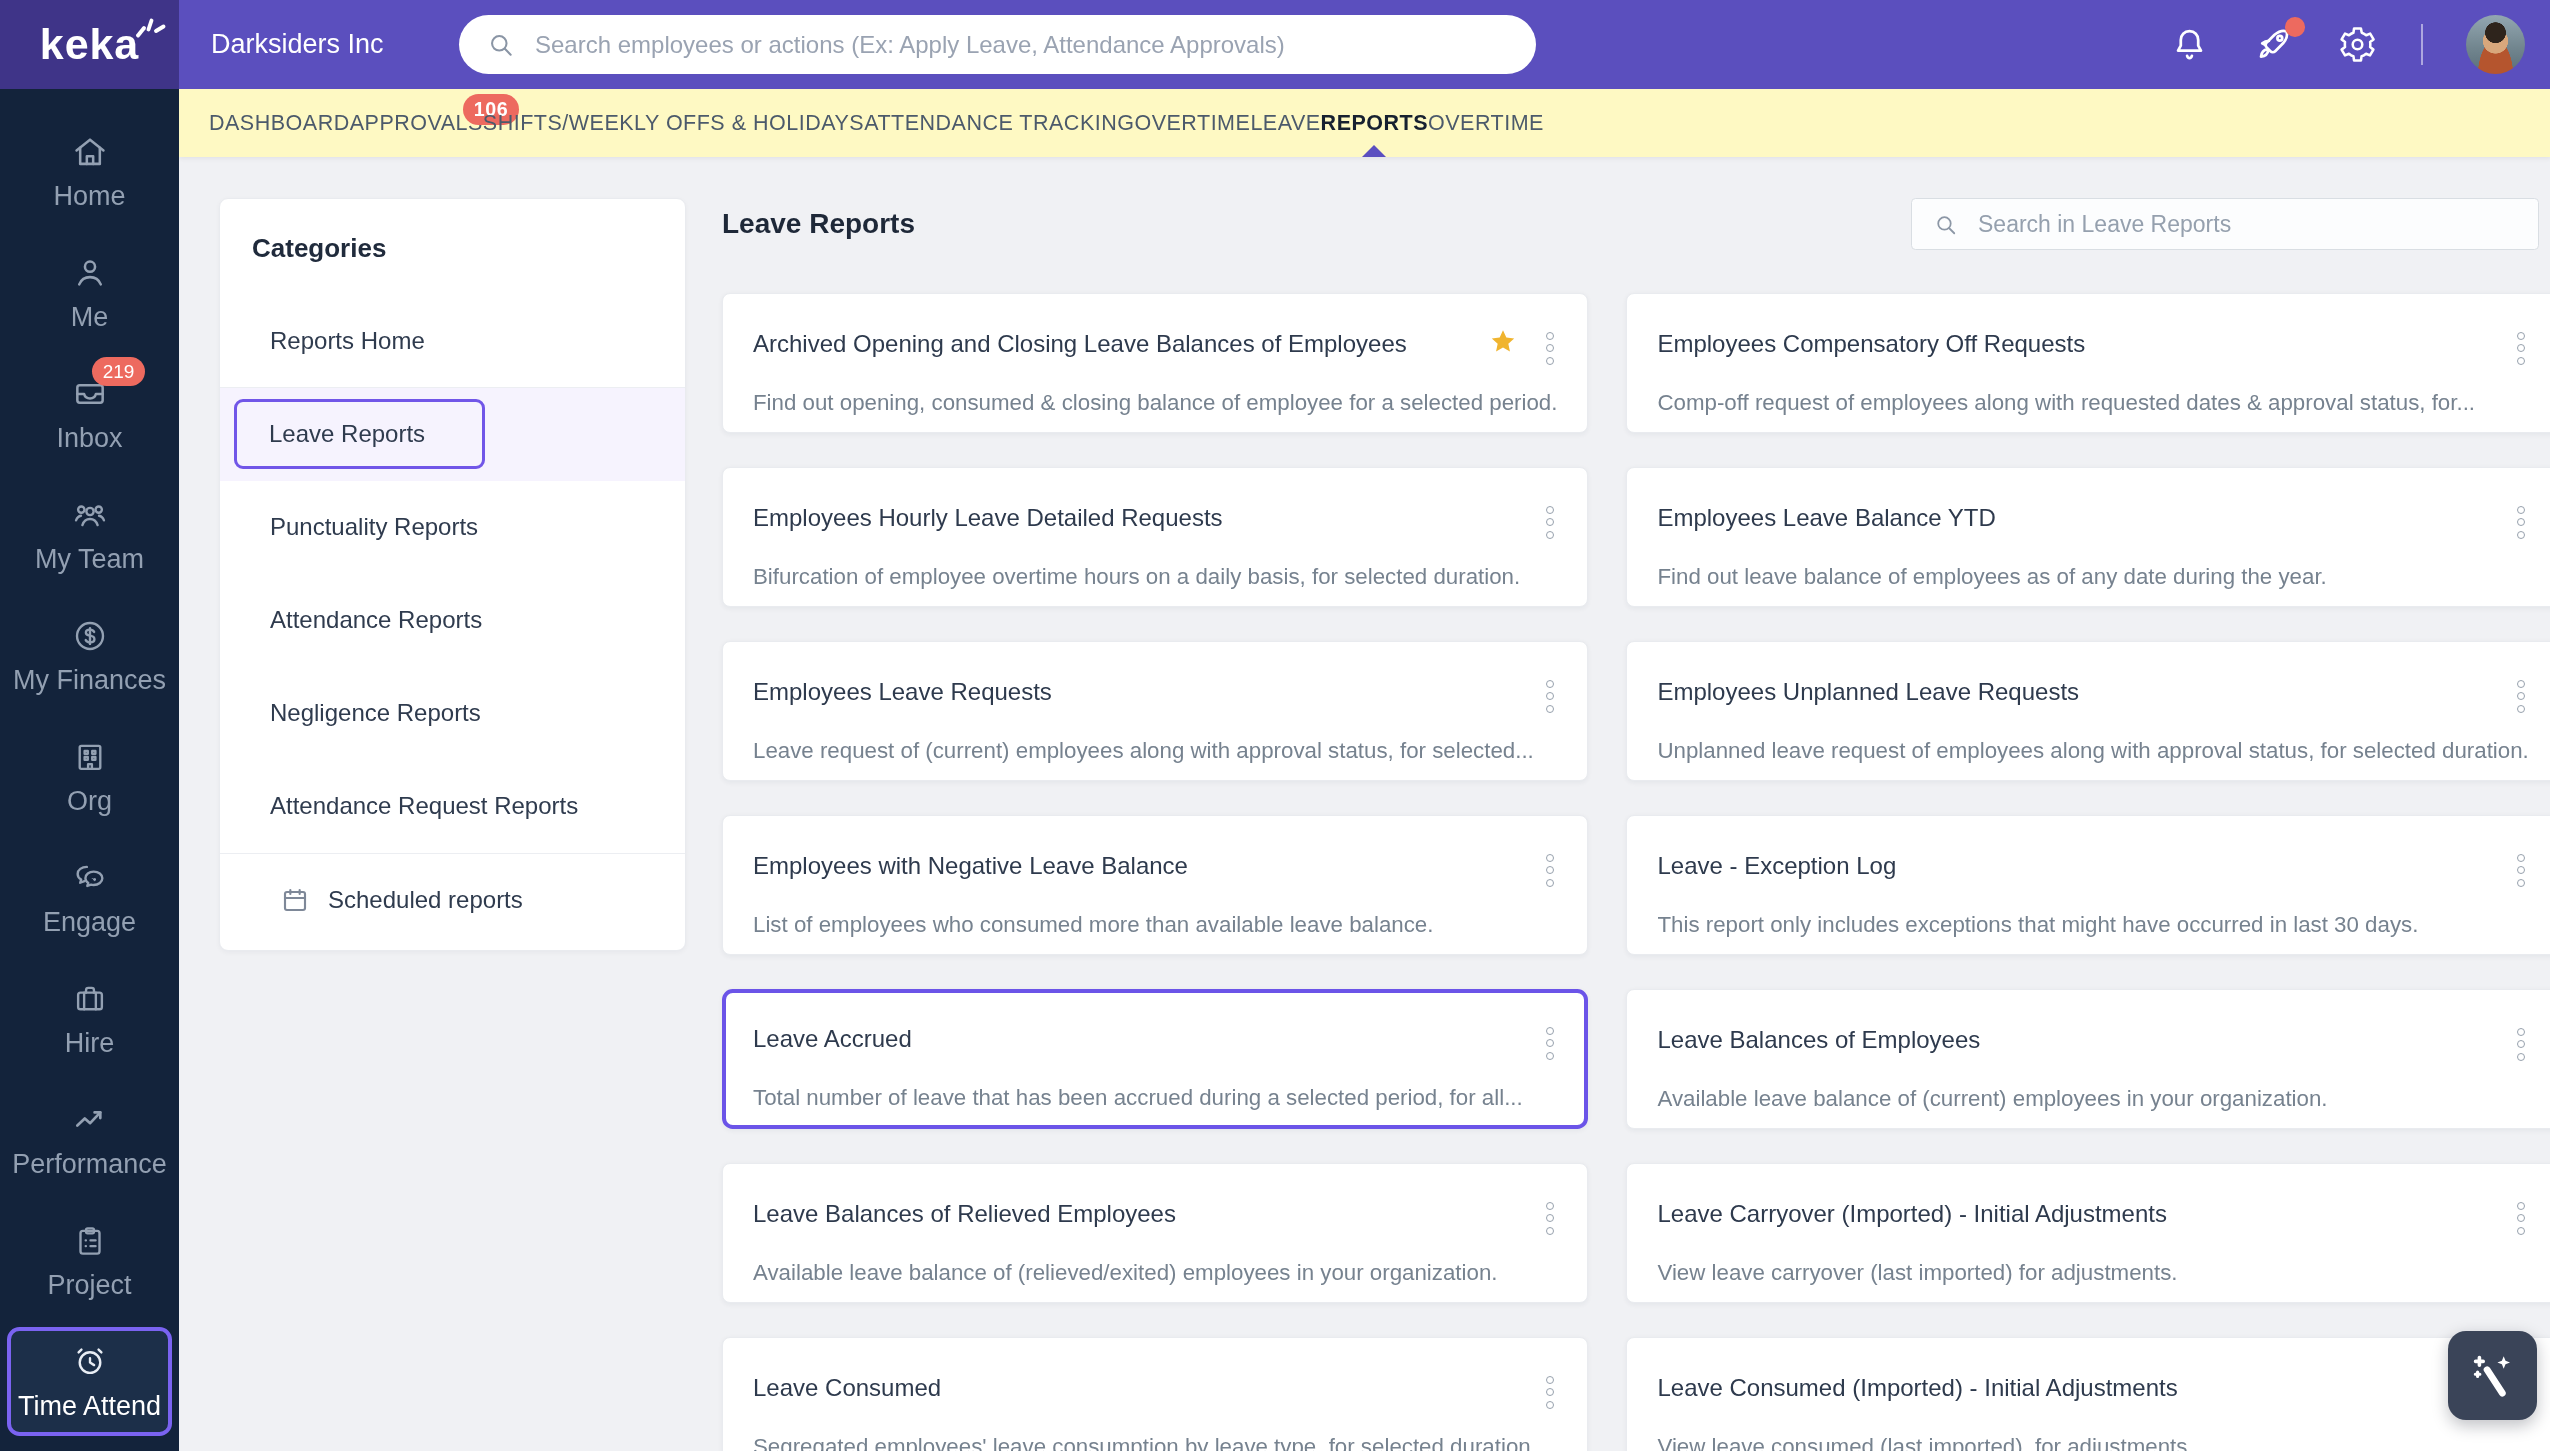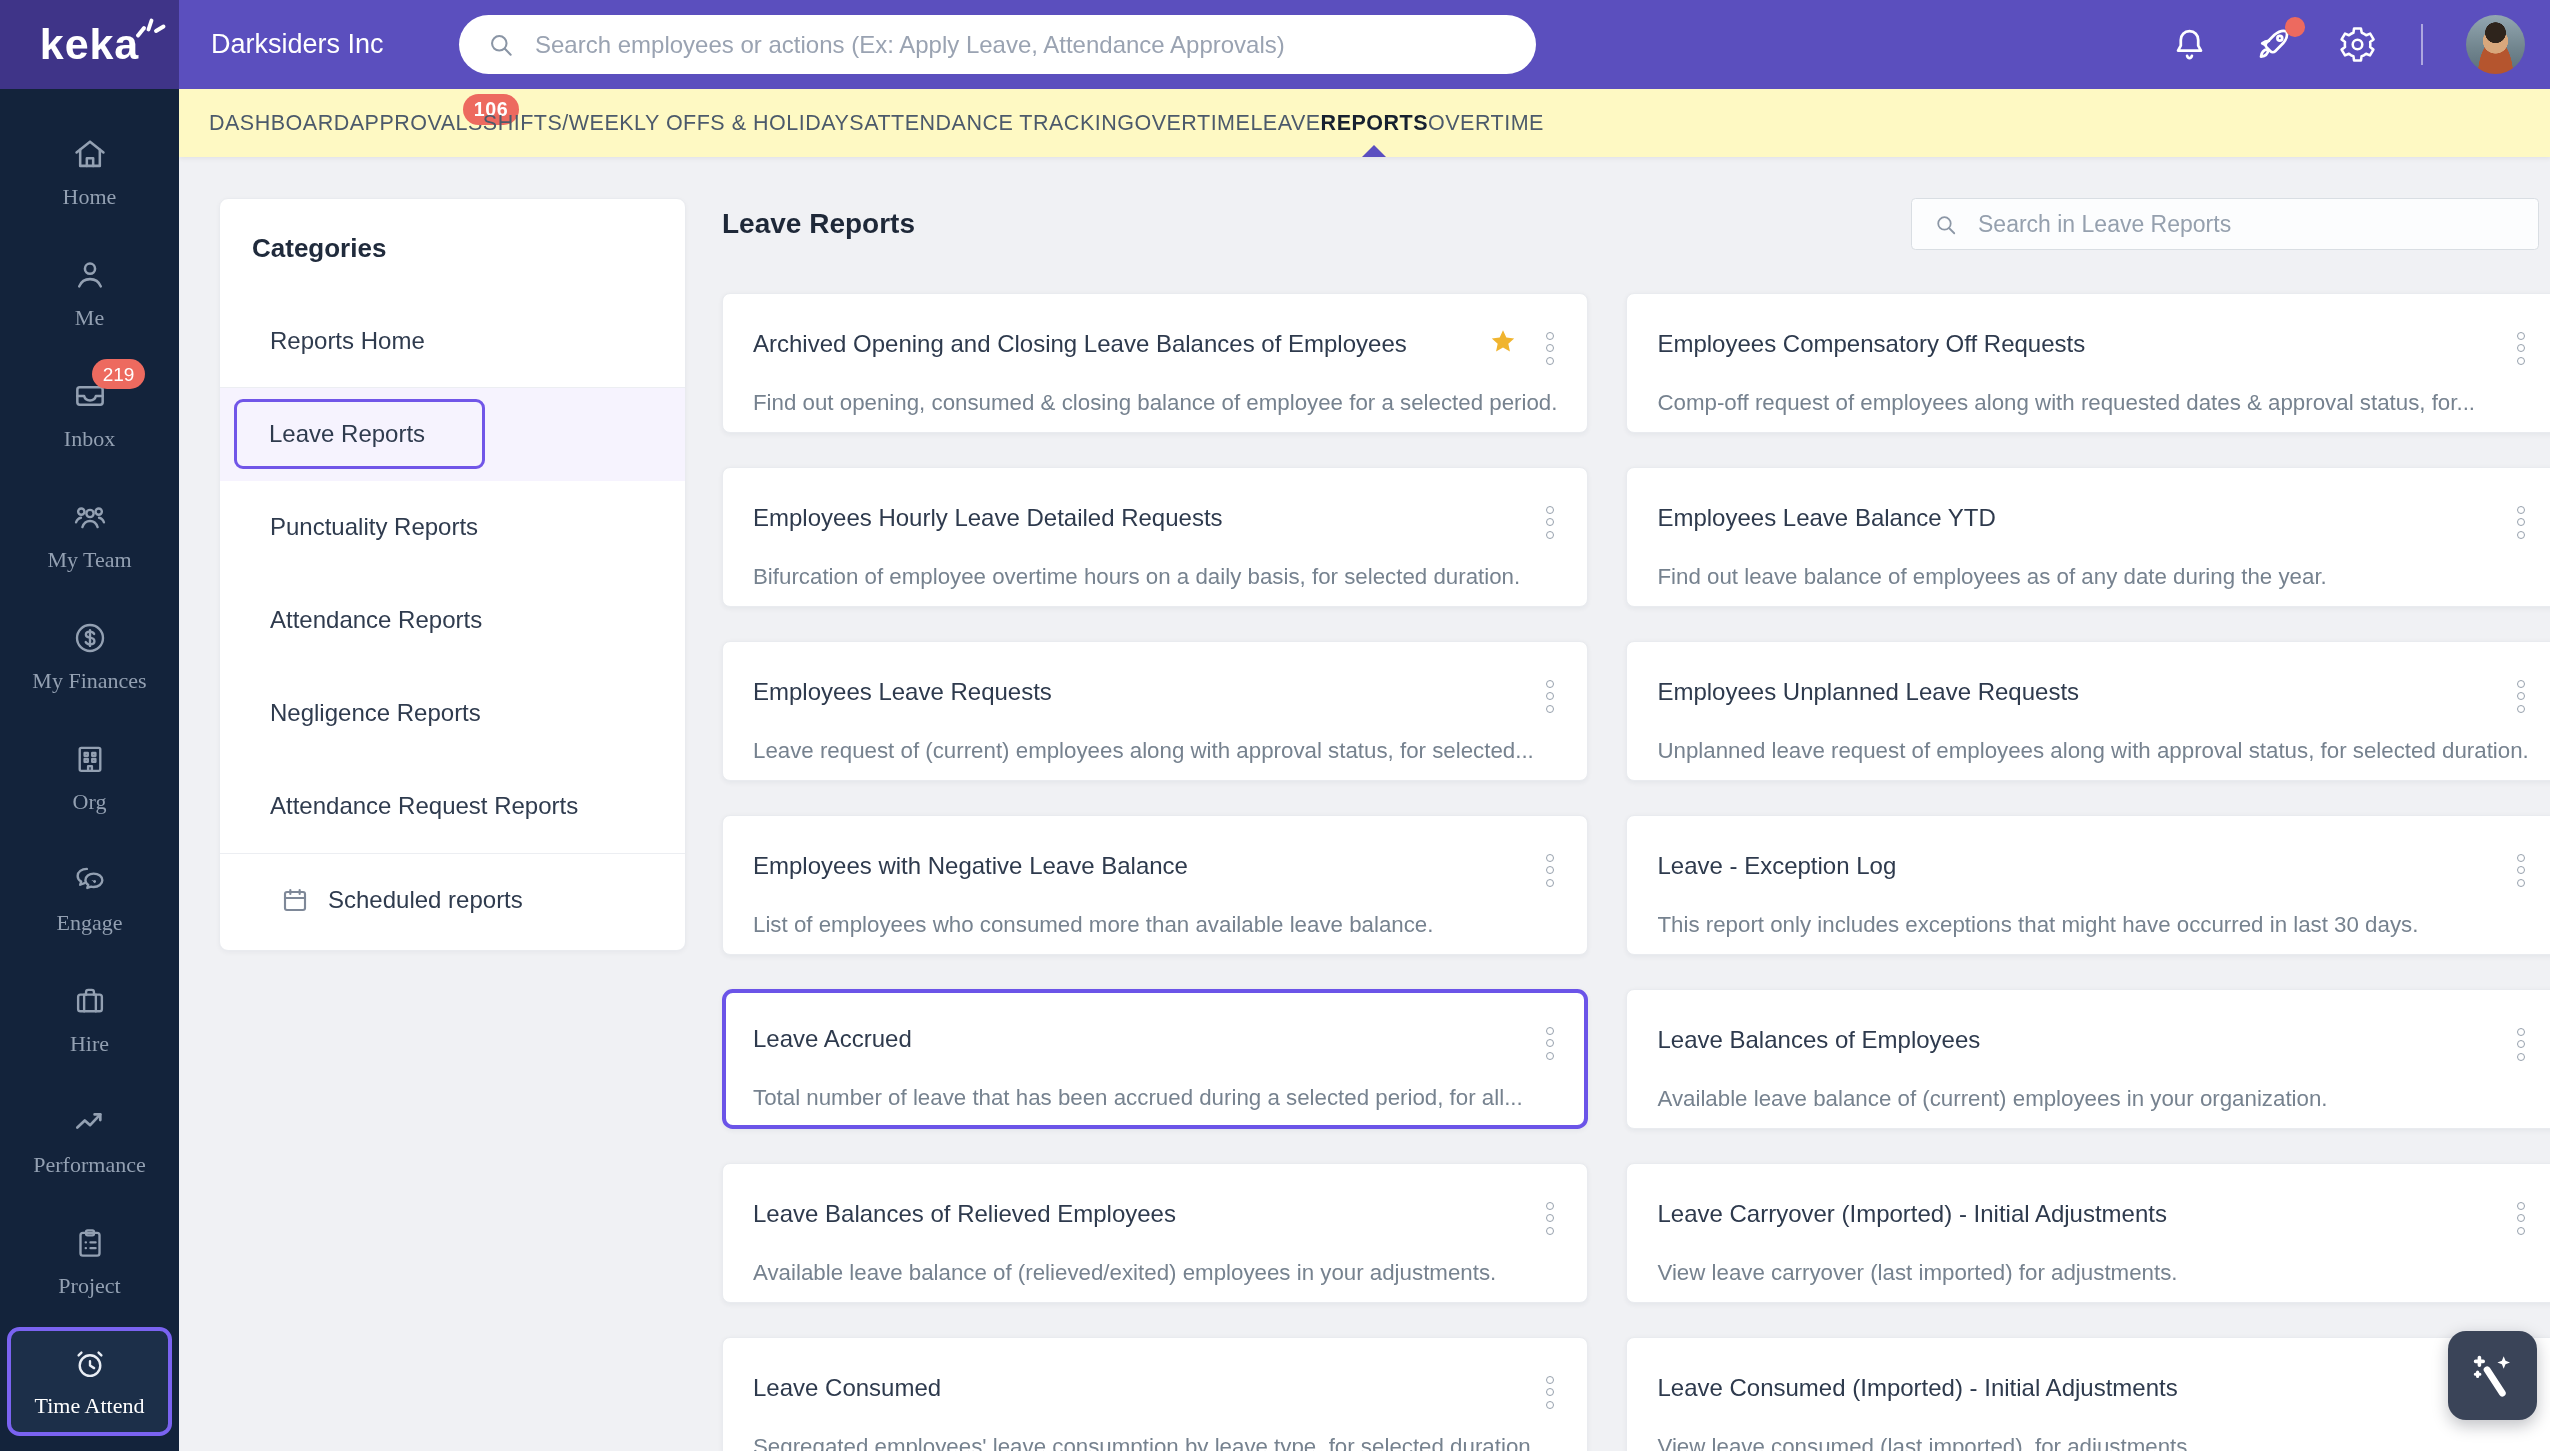--- a/index.html
+++ b/index.html
@@ -27,21 +27,21 @@
       radial-gradient(circle at 50% 30%, #2e241c 0%, #2e241c 20%, rgba(0,0,0,0) 21%),
       radial-gradient(circle at 50% 44%, #d8a77c 0%, #d8a77c 28%, rgba(0,0,0,0) 29%),
       radial-gradient(ellipse at 50% 105%, #b5552e 0%, #b5552e 42%, rgba(0,0,0,0) 43%),
       linear-gradient(180deg,#93a7b1 0%,#72868f 55%,#5a6e79 100%);
   }
   
   .sidebar{position:absolute;left:0;top:89px;width:179px;height:1362px;background:#13233B;padding-top:23px;box-sizing:border-box;display:flex;flex-direction:column;z-index:20;}
   .side-item{height:121px;display:flex;flex-direction:column;align-items:center;justify-content:center;gap:10.7px;color:#93A0B2;flex:none;cursor:pointer;}
   .side-item .ic{width:38px;height:38px;position:relative;}
   .side-item .ic svg{width:100%;height:100%;}
-  .side-item .lbl{font-size:22px;font-family:Liberation Serif, serif;}
+  .side-item .lbl{font-size:27px;}
   .side-item.active{height:109px;margin:5.4px 7.2px 0;border:4.5px solid #7A63F1;border-radius:12.5px;background:#1C2F49;box-sizing:border-box;color:#E8EDF4;}
   .side-item.active .lbl{color:#FFF;}
   .sbadge{position:absolute;top:-18px;left:21.5px;background:#ED6A5F;color:#fff;font-size:19px;line-height:1;padding:5.4px 10.7px;border-radius:893px;}
   
   .navbar{position:absolute;left:179px;top:89px;width:2372px;height:68px;background:#fef9c3;display:flex;align-items:center;padding-left:30px;box-sizing:border-box;z-index:10;box-shadow:0 1.8px 4.5px rgba(16,24,40,.06);}
   .tab{font-size:21.5px;color:#4C5A6B;letter-spacing:0.5px;position:relative;cursor:pointer;white-space:nowrap;height:68px;display:flex;align-items:center;}
   .tab.active span{color:#172130;font-weight:700;}
   .tab.active::after{content:"";position:absolute;left:50%;transform:translateX(-50%);bottom:0;width:0;height:0;border-left:12.5px solid transparent;border-right:12.5px solid transparent;border-bottom:12.5px solid #5B4FC0;}
   .tbadge{position:absolute;top:5.4px;right:-36px;background:#ED6A5F;color:#fff;font-size:19.7px;font-weight:700;line-height:1;padding:5.4px 10.7px;border-radius:893px;}
   
@@ -404,21 +404,21 @@
         </div>
         <div class="card">
           <div class="card-top">
             <div class="card-title">Leave Balances of Relieved Employees</div>
             <div class="kebab">
               <span></span>
               <span></span>
               <span></span>
             </div>
           </div>
-          <div class="card-desc">Available leave balance of (relieved/exited) employees in your adjustments.</div>
+          <div class="card-desc">Available leave balance of (relieved/exited) employees in your organization.</div>
         </div>
         <div class="card">
           <div class="card-top">
             <div class="card-title">Leave Carryover (Imported) - Initial Adjustments</div>
             <div class="kebab">
               <span></span>
               <span></span>
               <span></span>
             </div>
           </div>

